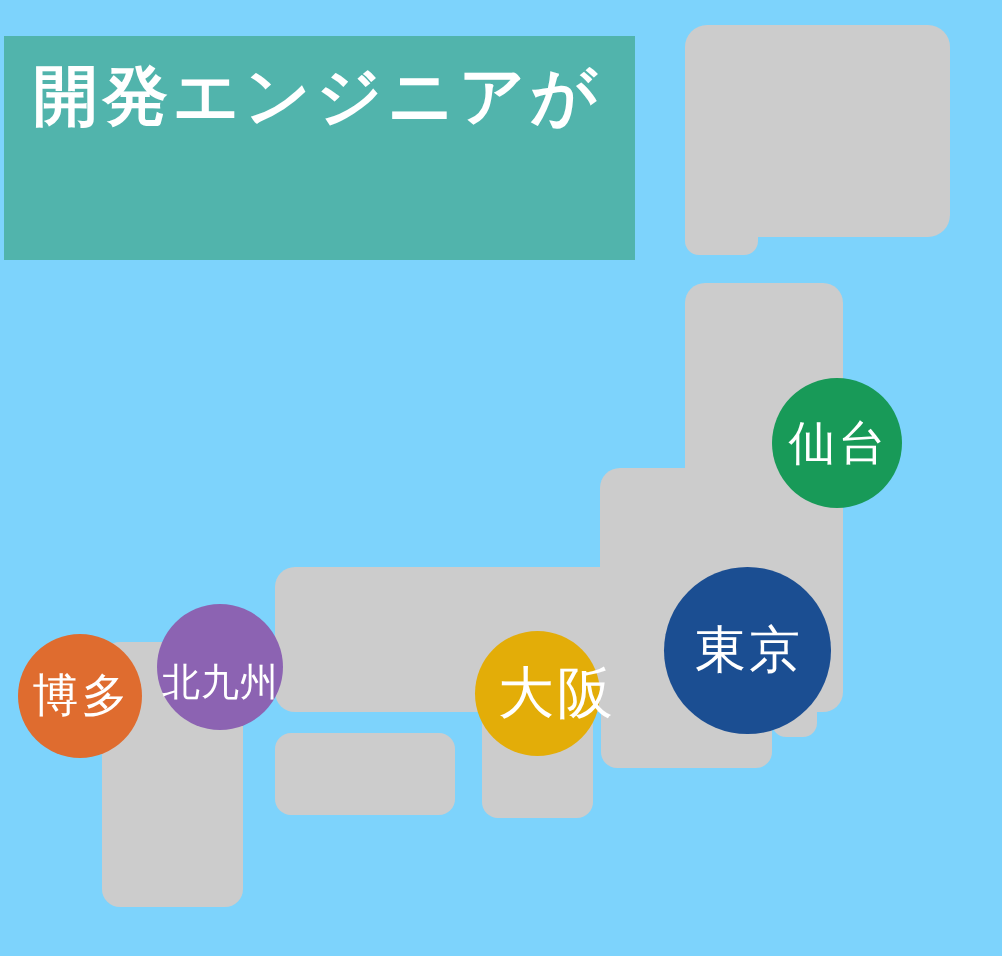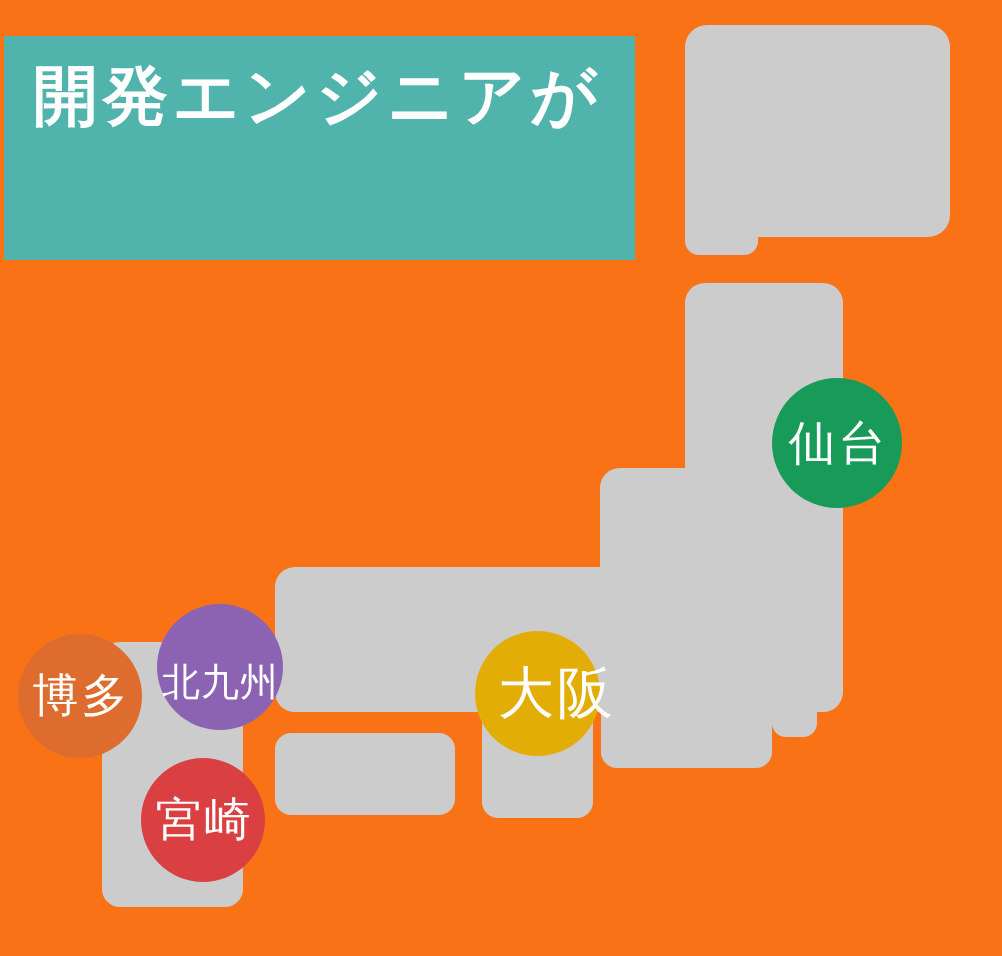--- a/index.html
+++ b/index.html
@@ -1,20 +1,20 @@
 <!DOCTYPE html>
 <html><head>
 <meta charset="utf-8">
 <style>
   html, body { margin: 0; padding: 0; background: #ffffff; }
   .canvas {
     position: relative;
     width: 1002px;
     height: 956px;
-    background: #f97316;
+    background: #7dd3fc;
     overflow: hidden;
     font-family: "Liberation Sans", "DejaVu Sans", sans-serif;
   }
 
   
   .title-box {
     position: absolute;
     left: 4px; top: 36px;
     width: 631px; height: 224px;
     box-sizing: border-box;
@@ -87,31 +87,31 @@
   <div class="region region--kyushu" style="background-color: rgb(204, 204, 204);"></div>
 
   <div class="title-box" style="background-color: rgb(81, 180, 172);">
     <div class="title-line" style="color: rgb(255, 255, 255);">開発エンジニアが</div>
   </div>
 
   <div class="city city--sendai" style="background-color: rgb(24, 154, 88);">
     <span class="city-label" style="color: rgb(255, 255, 255);">仙台</span>
   </div>
 
+  <div class="city city--tokyo" style="background-color: rgb(27, 78, 146);">
+    <span class="city-label" style="color: rgb(255, 255, 255);">東京</span>
+  </div>
 
 
   <div class="city city--osaka" style="background-color: rgb(227, 173, 8);">
     <span class="city-label" style="color: rgb(255, 255, 255);">大阪</span>
   </div>
 
   <div class="city city--kitakyushu" style="background-color: rgb(140, 99, 178);">
     <span class="city-label" style="color: rgb(255, 255, 255);">北九州</span>
   </div>
 
   <div class="city city--hakata" style="background-color: rgb(223, 108, 47);">
     <span class="city-label" style="color: rgb(255, 255, 255);">博多</span>
   </div>
 
-  <div class="city city--miyazaki" style="background-color: rgb(218, 63, 65);">
-    <span class="city-label" style="color: rgb(255, 255, 255);">宮崎</span>
-  </div>
 
 </div>
 
 </body></html>

